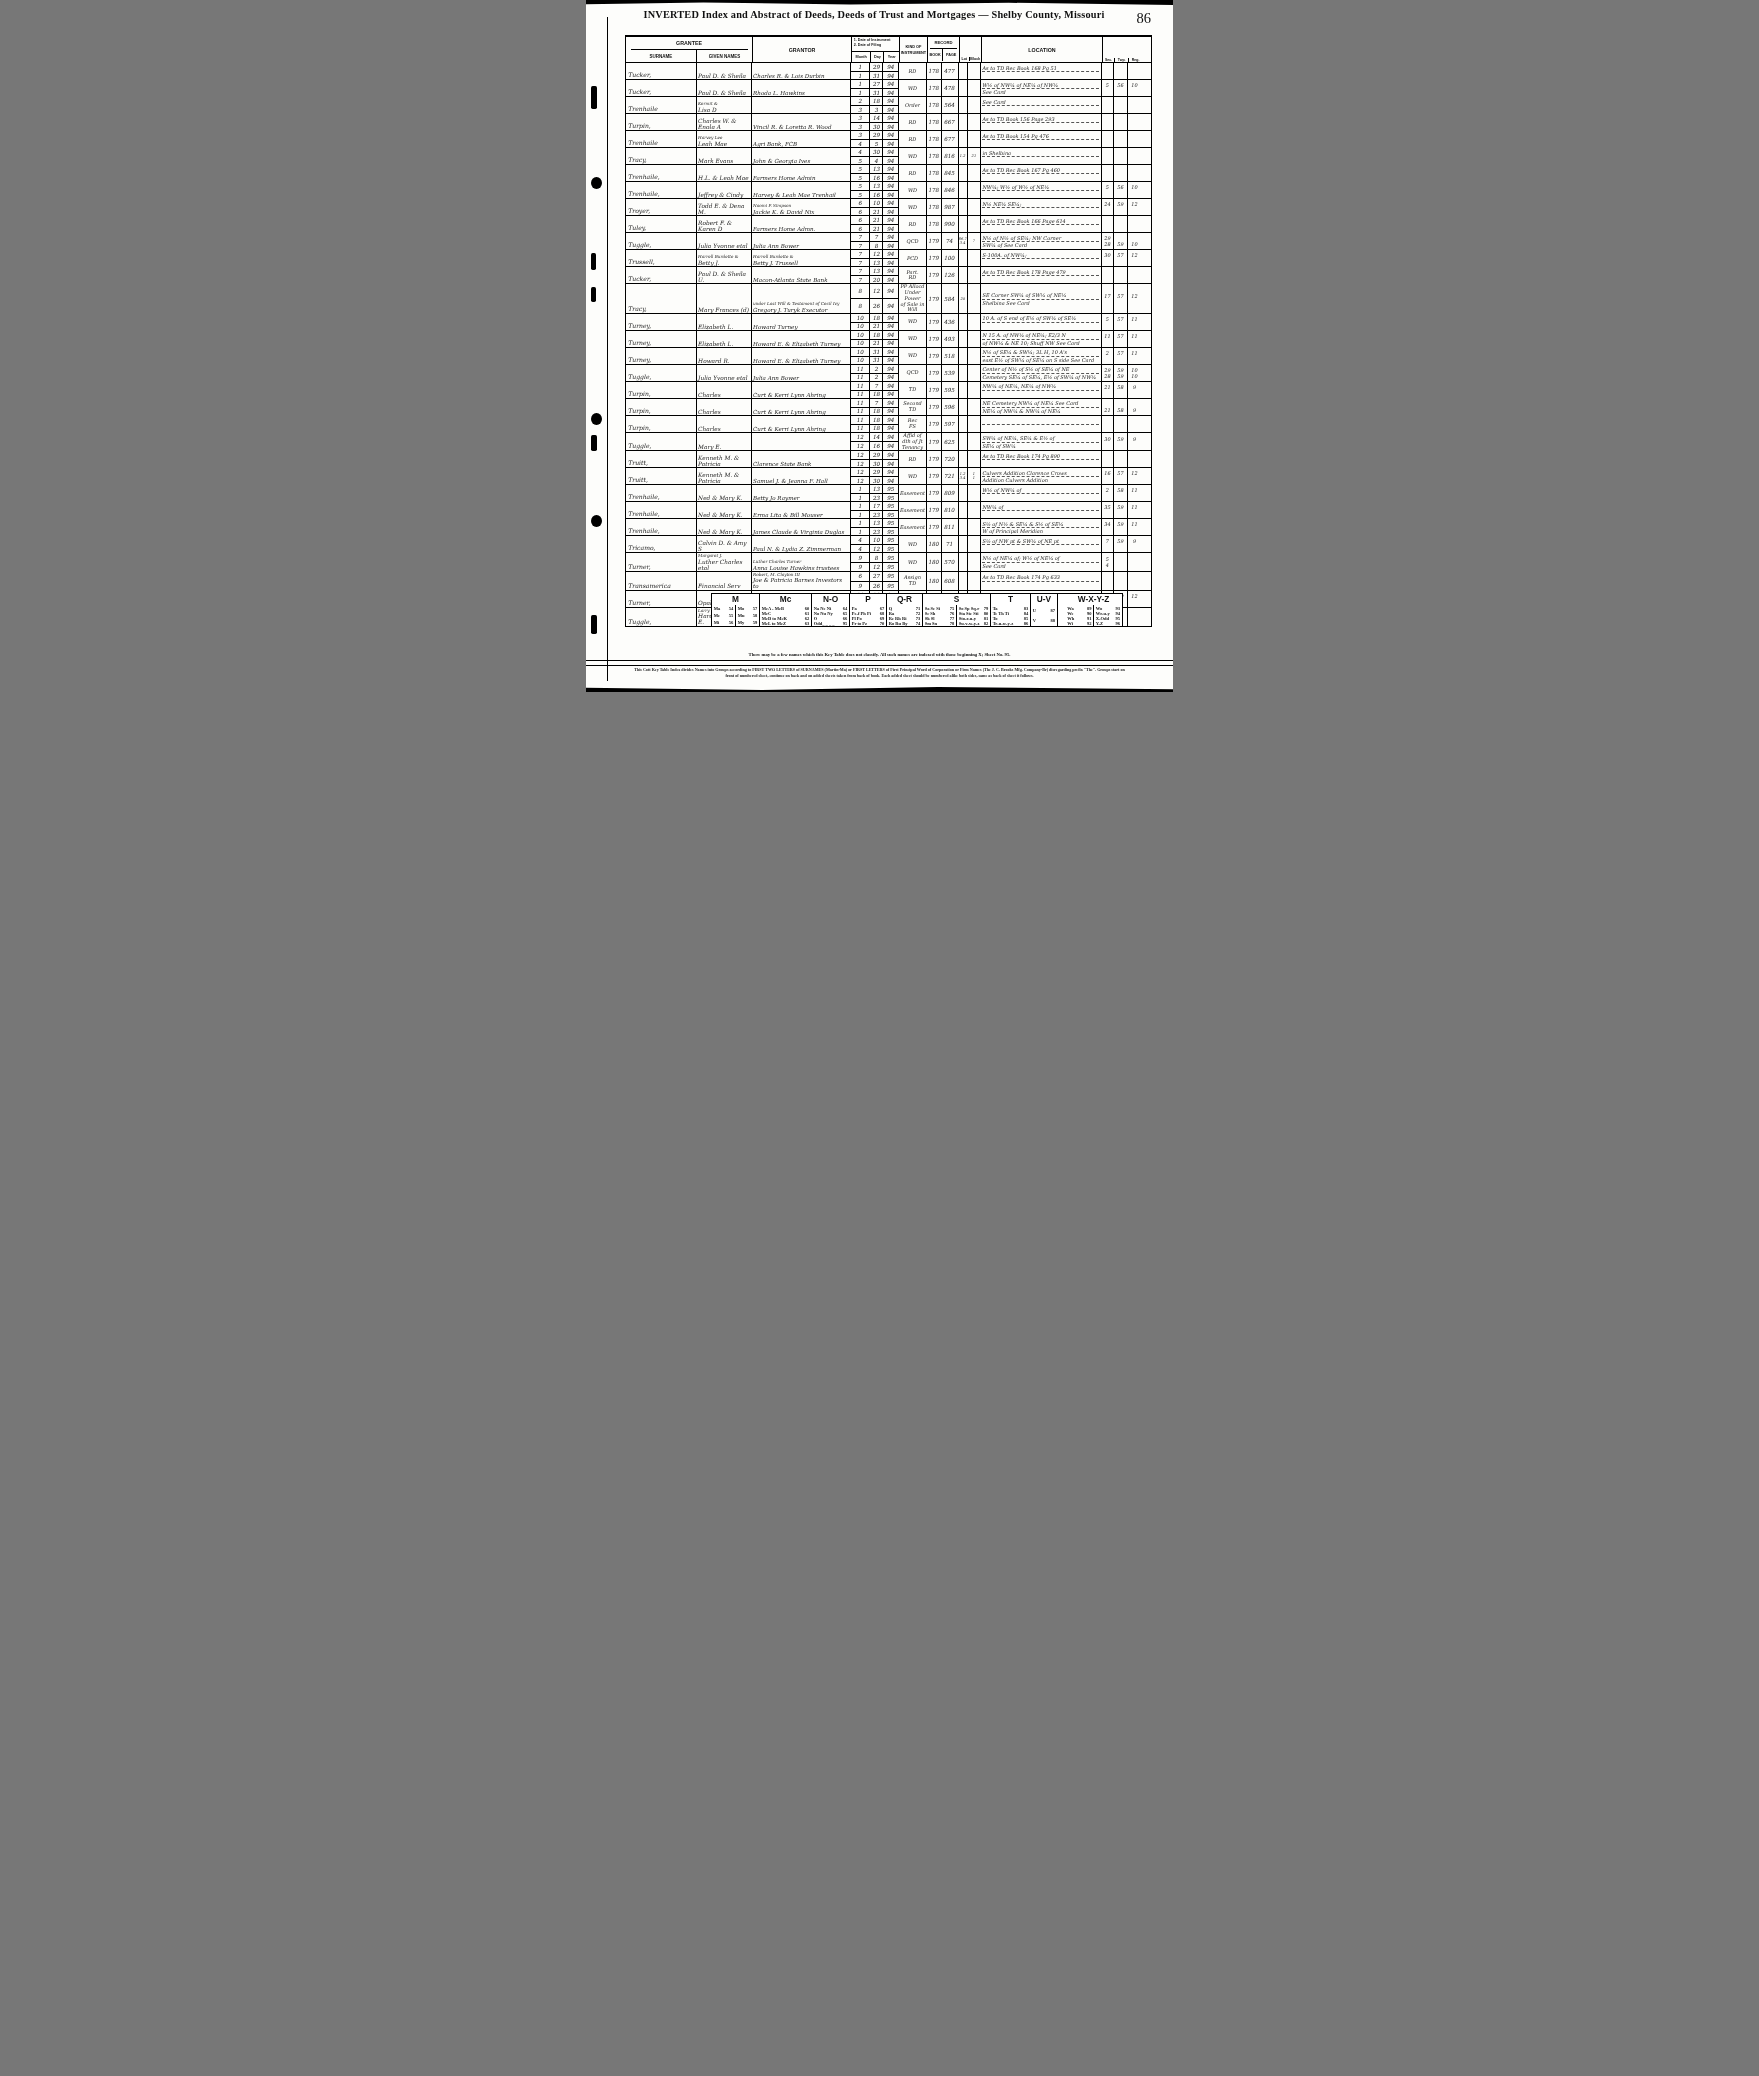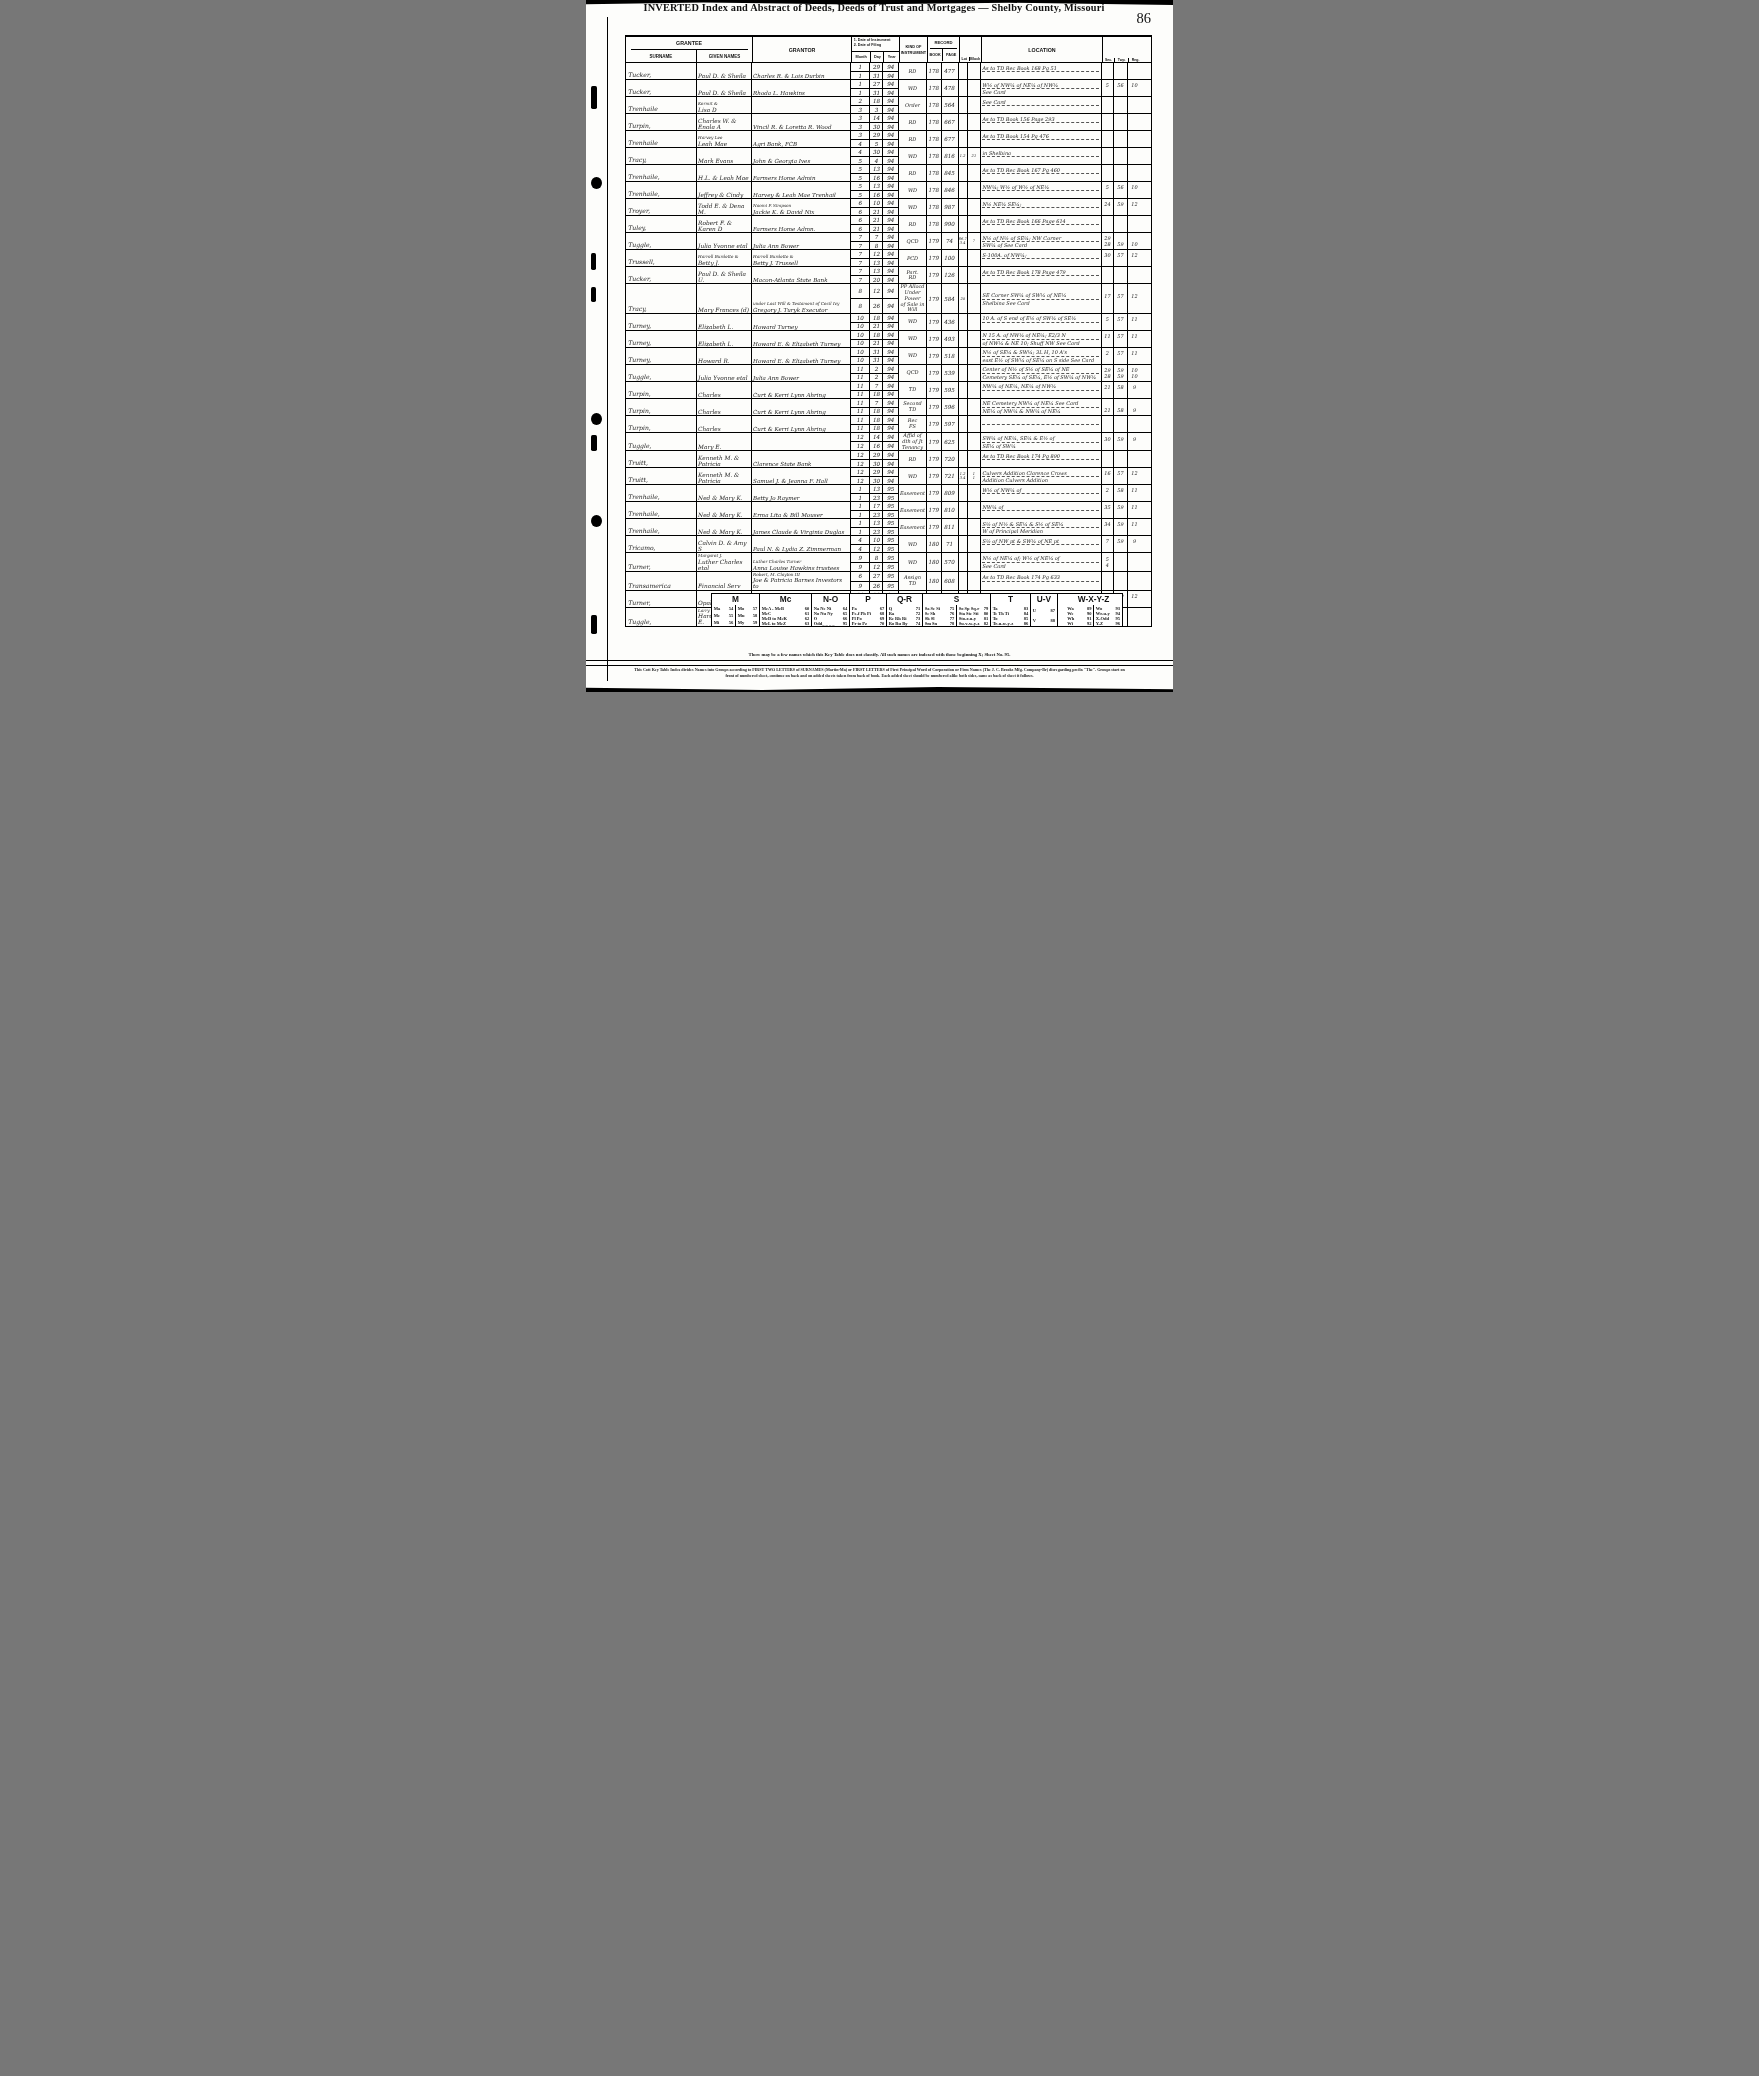--- a/index.html
+++ b/index.html
@@ -6,21 +6,21 @@
   .page{position:relative;width:587px;height:692px;margin:0 auto;background:#fdfdfb;overflow:hidden;
         font-family:"Liberation Sans",sans-serif;color:#111;}
   .scan-strip{position:absolute;left:0;width:100%;background:#000;}
   .scan-strip.top{top:0;height:5px;clip-path:polygon(0 0,100% 0,100% 100%,72% 55%,45% 90%,20% 50%,0 85%);}
   .scan-strip.bottom{bottom:0;height:6.7px;clip-path:polygon(0 35%,30% 70%,60% 25%,100% 60%,100% 100%,0 100%);}
   .binding-line{position:absolute;top:16.7px;bottom:11px;left:21px;width:1.1px;background:#000;}
   .hole{position:absolute;left:4.5px;background:#000;border-radius:1.7px;}
   .hole.dot{border-radius:50%;}
 
   .page-num{position:absolute;top:10px;right:22px;font-family:"Liberation Serif",serif;font-size:14.5px;}
-  .title{position:absolute;top:2px;left:50px;right:61px;text-align:center;
+  .title{position:absolute;top:9px;left:50px;right:61px;text-align:center;
          font-family:"Liberation Serif",serif;font-weight:bold;font-size:10.3px;letter-spacing:0.2px;}
 
   .table{position:absolute;top:35px;left:39px;width:525px;border:1.1px solid #000;border-top:2.2px double #000;}
   .thead{border-bottom:1.7px double #000;font-weight:bold;}
   .hrow1{display:flex;}
   .c{box-sizing:border-box;border-left:0.6px solid #000;overflow:hidden;}
   .c:first-child{border-left:none;}
   
   .h-grantee{width:126px;}
   .h-grantee .top{height:12.2px;display:flex;align-items:center;justify-content:center;font-size:5.3px;

